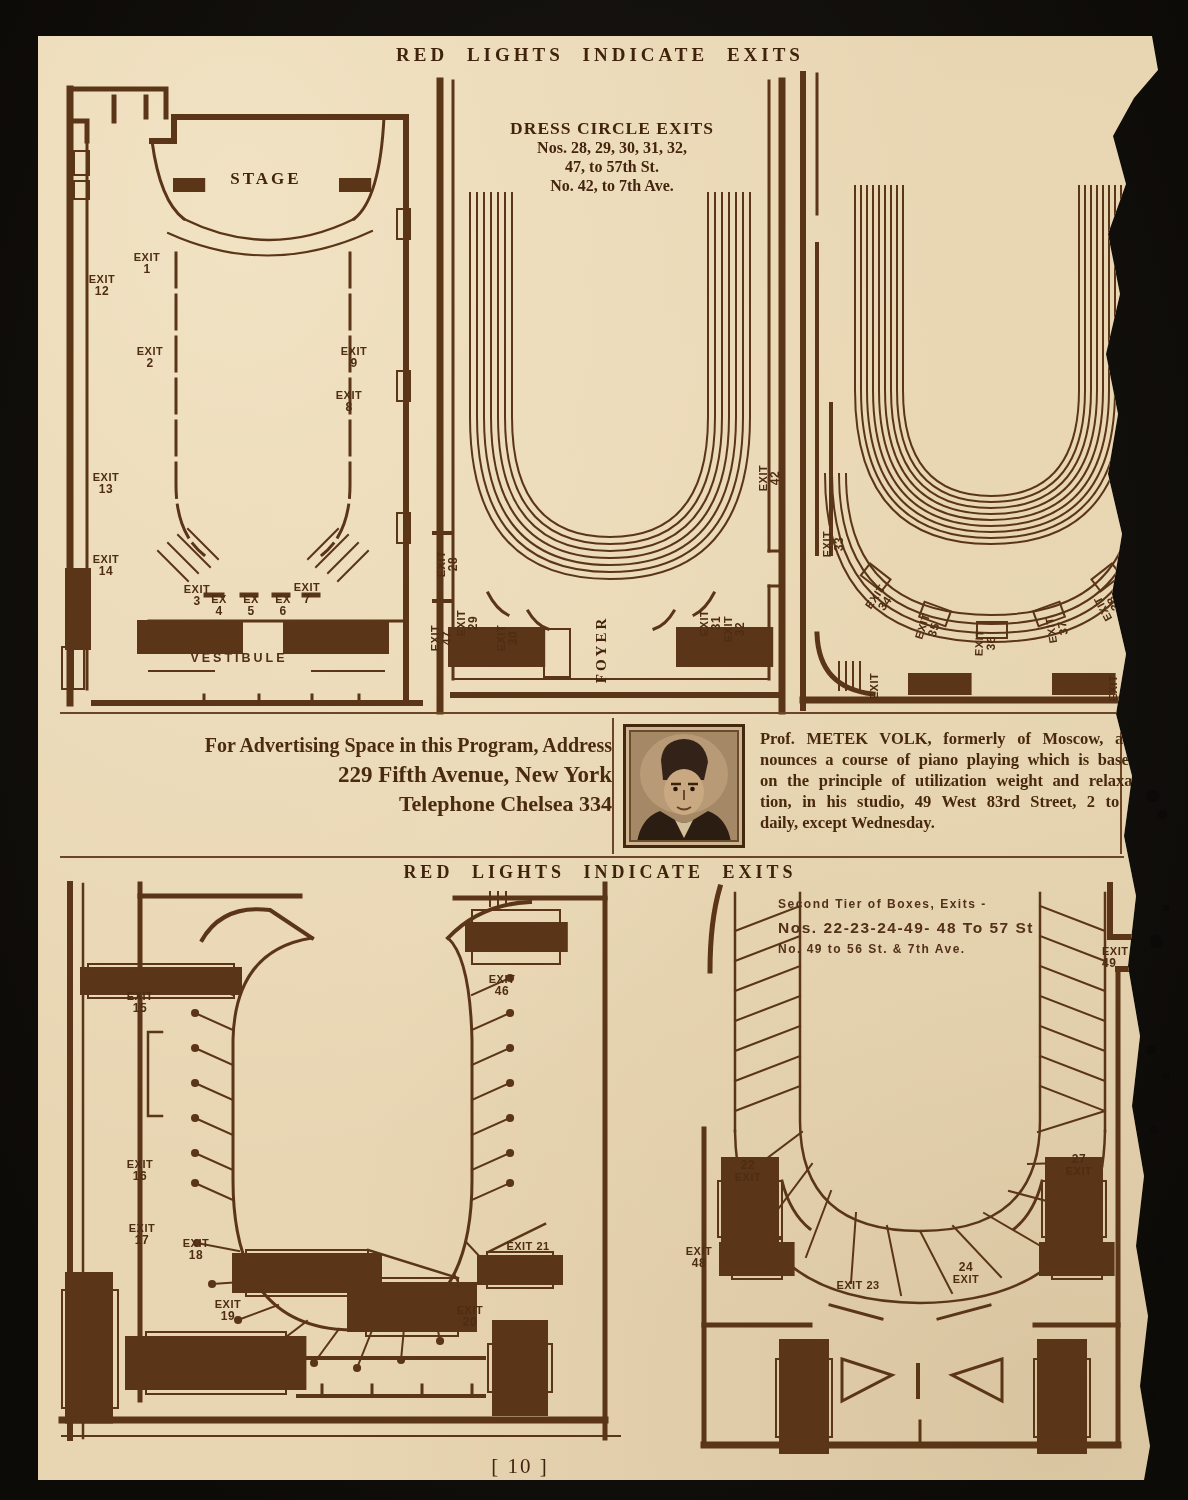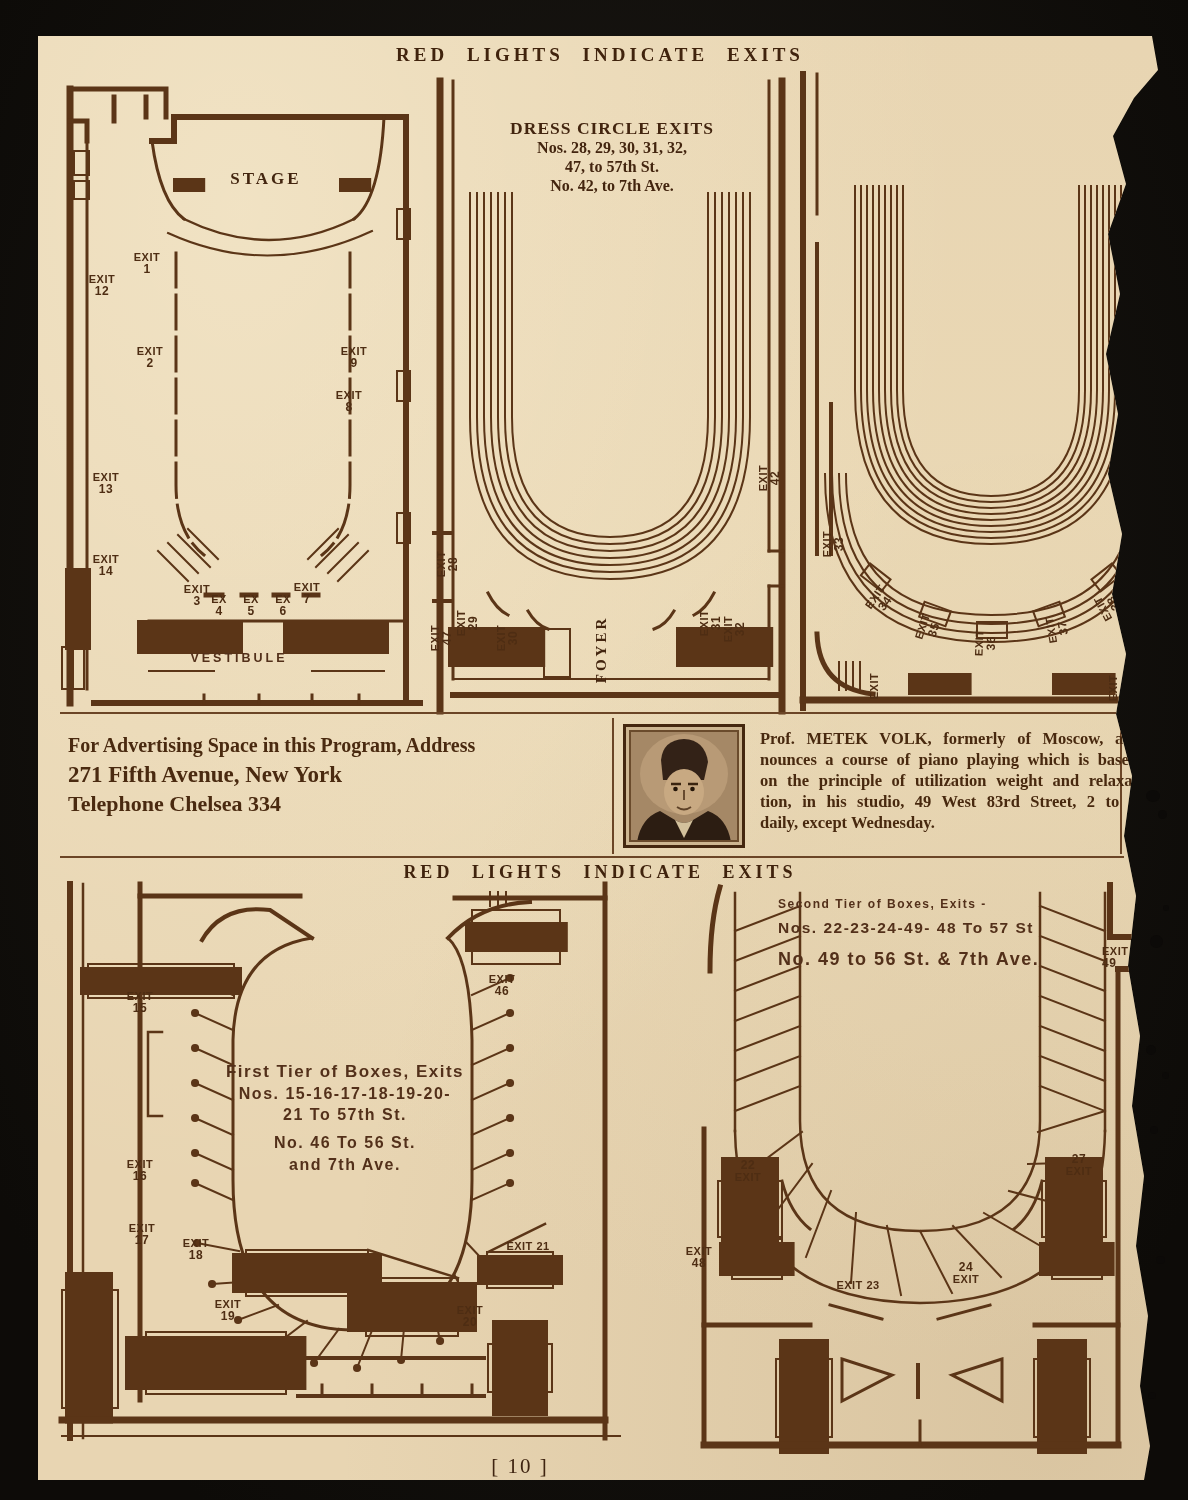--- a/index.html
+++ b/index.html
@@ -27,21 +27,21 @@
   font-size:11px;line-height:12px;color:#4e2d13;letter-spacing:.5px;text-transform:uppercase}
 .xl span{display:block}
 .xl .n{font-size:12px}
 .xl.one{width:80px}
 .vx{transform:rotate(-90deg)}
 .serif-note{position:absolute;text-align:center;color:#43250f;font-weight:bold}
 .hand{font-family:"Liberation Sans","DejaVu Sans",sans-serif;color:#53301a;font-weight:600}
 .divider{position:absolute;background:#6b4526;height:2px}
 .vdivider{position:absolute;background:#6b4526;width:2px}
 .speck{position:absolute;background:#0c0a08;border-radius:50%}
-.adL{position:absolute;left:30px;top:684px;width:544px;text-align:left;color:#4a2a10}
+.adL{position:absolute;left:30px;top:684px;width:544px;text-align:right;color:#4a2a10}
 .adL .l1{font-size:20px;font-weight:bold;margin-top:14px}
 .adL .nm{font-size:41px;font-weight:bold;letter-spacing:7px;margin-top:4px}
 .adL .ad{font-size:23px;font-weight:bold;margin-top:5px}
 .adL .ph{font-size:22px;font-weight:bold;margin-top:3px}
 .adR{position:absolute;left:722px;top:692px;width:378px;color:#48290f;
   font-size:16.5px;line-height:21px;font-weight:bold}
 .adR .jl{text-align:justify;text-align-last:justify}
 .adR .ft{text-align:center;margin-top:7px;font-size:17px;letter-spacing:2px}
 .photo{position:absolute;left:585px;top:688px;width:122px;height:124px;
   border:3px solid #44270f;background:#cdb691;padding:3px}
@@ -264,21 +264,21 @@
           <span>Exit</span>
         </div>
    <div class="xl vx" style="left:295px;top:608px">
           <span>Exit</span>
         </div>
   </div>
 
   <div class="divider" style="left:22px;top:676px;width:1064px"></div>
   <div class="adL">
     <div class="l1">For Advertising Space in this Program, Address</div>
-    <div class="ad">271 Fifth Avenue, New York</div>
+    <div class="ad">229 Fifth Avenue, New York</div>
     <div class="ph">Telephone Chelsea 334</div>
   </div>
   <div class="vdivider" style="left:574px;top:682px;height:136px"></div>
   <div class="vdivider" style="left:1082px;top:682px;height:136px"></div>
   <div class="photo">
     <svg viewBox="0 0 110 112" width="110" height="112">
       <rect x="0" y="0" width="110" height="112" fill="#a224"></rect>
       <rect x="0" y="0" width="110" height="112" fill="#a58866"></rect>
       <ellipse cx="55" cy="44" rx="44" ry="40" fill="#b89a76"></ellipse>
       <path d="M32,30 Q34,10 55,9 Q76,10 79,32 L75,50 H34 Z" fill="#332217"></path>
@@ -341,27 +341,20 @@
      <path class="tread" stroke-width="48" d="M29,416 V462"></path>
      <path class="tread" stroke-width="48" d="M29,470 V522"></path>
      <rect class="w2" x="86" y="452" width="140" height="62"></rect>
      <path class="tread" stroke-width="54" d="M92,483 H220"></path>
      <path class="w4" d="M238,478 H424 M238,516 H424"></path>
      <path class="w3" d="M262,505 v11 m50,-11 v11 m50,-11 v11 m50,-11 v11"></path>
      <path class="w7" d="M2,540 H545"></path>
      <path class="w2" d="M2,556 H560"></path>
     </g>
    </svg>
-   <div class="hand" style="position:absolute;left:135px;top:182px;width:300px;text-align:center;letter-spacing:1.5px">
-     <div style="font-size:17px">First Tier of Boxes, Exits</div>
-     <div style="font-size:16px;margin-top:3px">Nos. 15-16-17-18-19-20-</div>
-     <div style="font-size:16px;margin-top:3px">21 To 57th St.</div>
-     <div style="font-size:16px;margin-top:10px">No.  46 To 56 St.</div>
-     <div style="font-size:16px;margin-top:4px">and 7th Ave.</div>
-   </div>
    <div class="xl" style="left:57px;top:110px">
           <span>Exit</span>
           <span class="n">15</span>
         </div>
    <div class="xl" style="left:57px;top:278px">
           <span>Exit</span>
           <span class="n">16</span>
         </div>
    <div class="xl" style="left:59px;top:342px">
           <span>Exit</span>
@@ -420,21 +413,21 @@
      <path class="tread" stroke-width="50" d="M114,483 V551"></path>
      <rect class="w2" x="344" y="478" width="56" height="78"></rect>
      <path class="tread" stroke-width="50" d="M372,483 V551"></path>
      <path class="w7" d="M14,564 H428"></path>
      <path class="w3" d="M230,540 V564"></path>
     </g>
    </svg>
    <div class="hand" style="position:absolute;left:88px;top:16px;width:330px;letter-spacing:1.5px">
      <div style="font-size:12px">Second Tier of Boxes, Exits -</div>
      <div style="font-size:15.5px;margin-top:8px">Nos. 22-23-24-49- 48 To 57 St</div>
-     <div style="font-size:18px;margin-top:12px">No.  49 to 56 St. &amp; 7th Ave.</div>
+     <div style="font-size:12px;margin-top:5px">No.  49 to 56 St. &amp; 7th Ave.</div>
    </div>
    <div class="xl" style="left:412px;top:64px;text-align:left">
           <span>Exit</span>
           <span class="n">49</span>
         </div>
    <div class="xl" style="left:35px;top:278px">
           <span class="n">22</span>
           <span>Exit</span>
         </div>
    <div class="xl" style="left:366px;top:272px">

